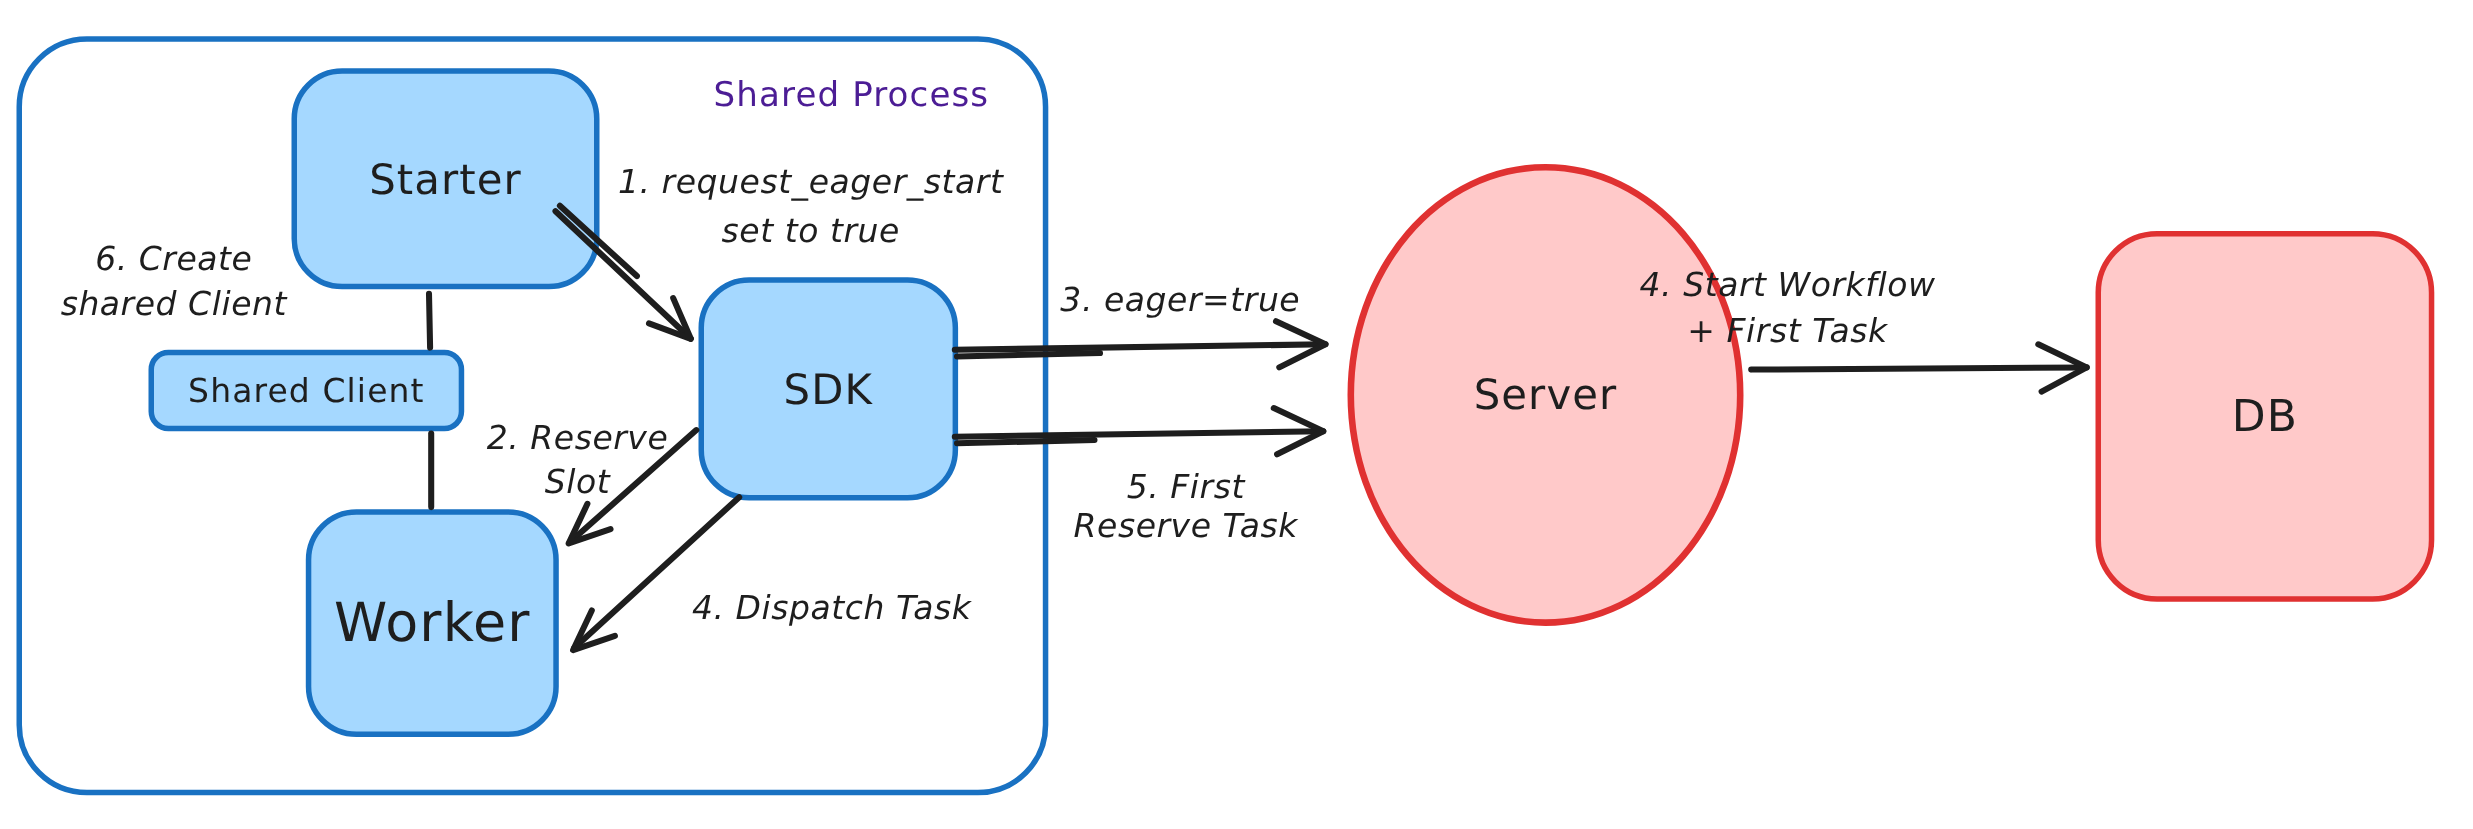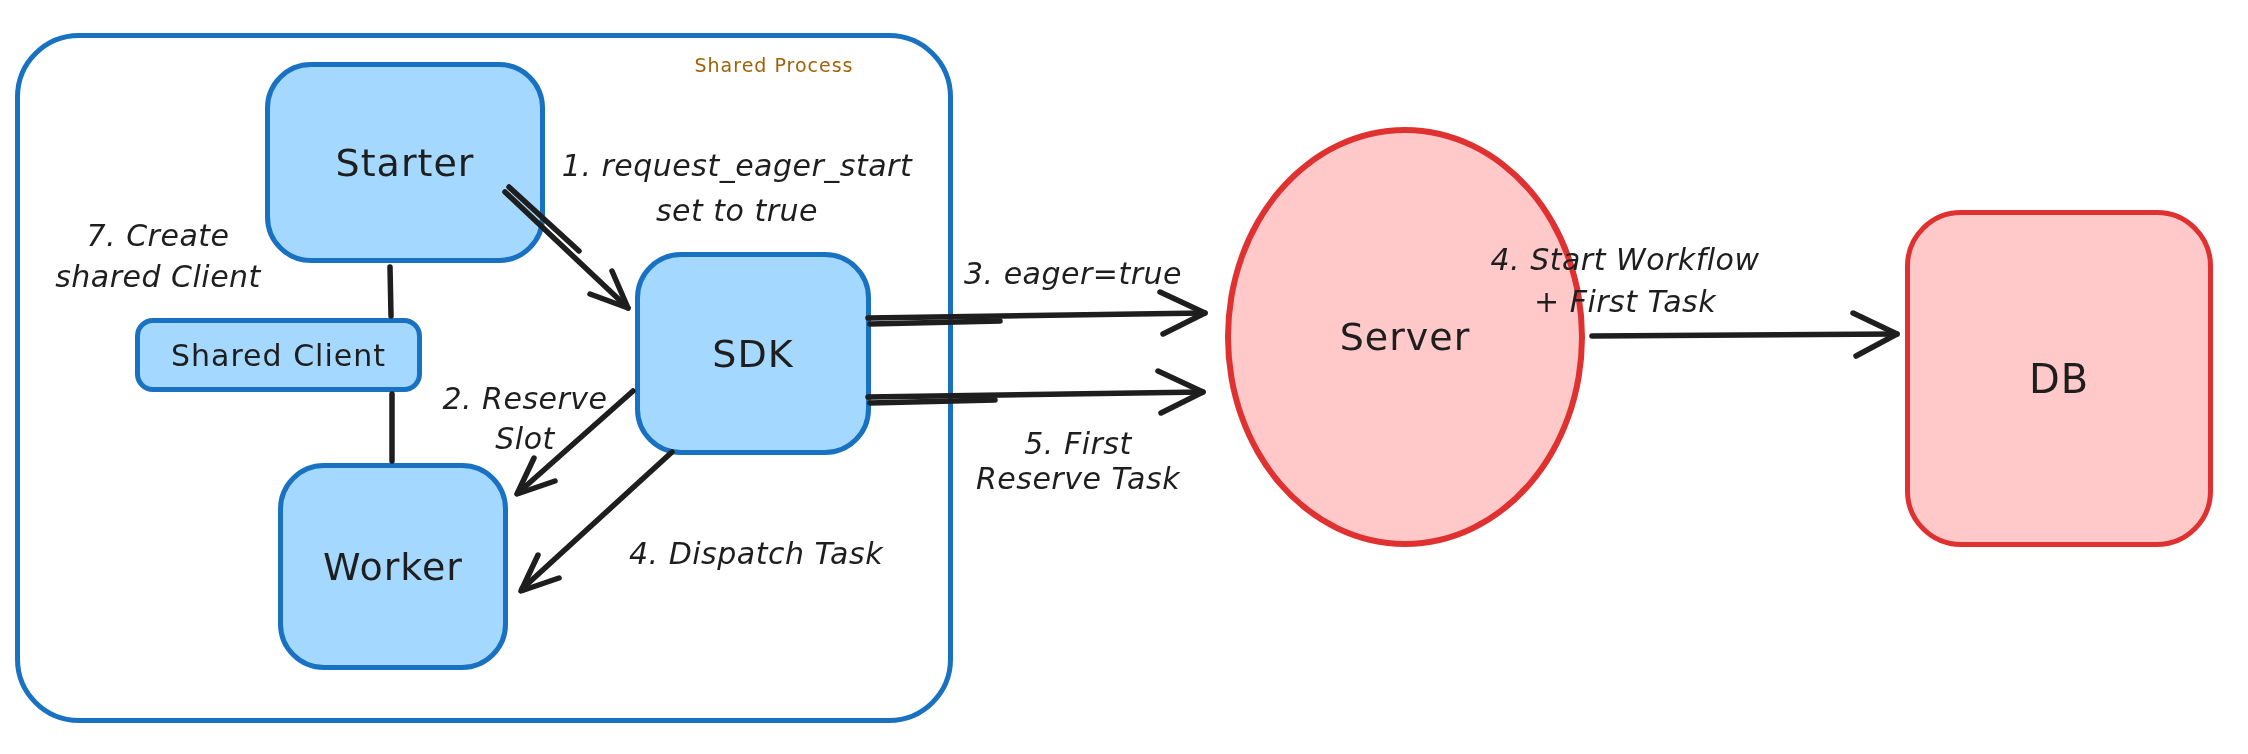--- a/index.html
+++ b/index.html
@@ -6,35 +6,35 @@
   .canvas{
     position:relative;width:2248px;height:754px;background:#ffffff;overflow:hidden;
     font-family:"DejaVu Sans", sans-serif;color:#1e1e1e;
   }
   
   .shared-process{
     position:absolute;left:15px;top:33px;width:938px;height:690px;
     border:5px solid #1971c2;border-radius:64px;box-sizing:border-box;background:transparent;
   }
   .shared-process-label{
-    position:absolute;left:774px;top:65px;transform:translate(-50%,-50%);
-    color:#a16207;font-size:19px;letter-spacing:1px;white-space:nowrap;font-weight:500;
+    position:absolute;left:774px;top:86px;transform:translate(-50%,-50%);
+    color:#4c1d95;font-size:31px;letter-spacing:1px;white-space:nowrap;font-weight:500;
   }
   
   .node{
     position:absolute;box-sizing:border-box;display:flex;align-items:center;justify-content:center;
     white-space:nowrap;letter-spacing:1px;z-index:2;
   }
   .blue{background:#a5d8ff;border:5px solid #1971c2;}
   .red{background:#ffc9c9;border:6px solid #e03131;}
   #node-starter{left:265px;top:62px;width:280px;height:201px;border-radius:46px;font-size:38px;}
   #node-shared-client{left:135px;top:318px;width:287px;height:74px;border-radius:18px;font-size:30px;}
-  #node-worker{left:278px;top:463px;width:230px;height:207px;border-radius:46px;font-size:38px;}
+  #node-worker{left:278px;top:463px;width:230px;height:207px;border-radius:46px;font-size:49px;}
   #node-sdk{left:635px;top:252px;width:236px;height:203px;border-radius:46px;font-size:38px;}
-  #node-server{left:1225px;top:127px;width:360px;height:420px;border-radius:50%;font-size:38px;text-align:right;}
+  #node-server{left:1225px;top:149px;width:360px;height:420px;border-radius:50%;font-size:38px;text-align:right;}
   #node-db{left:1905px;top:210px;width:308px;height:337px;border-radius:56px;border-width:5px;font-size:40px;}
   
   .ann{
     position:absolute;transform:translate(-50%,-50%);text-align:center;
     font-size:30px;line-height:41px;letter-spacing:0.5px;white-space:nowrap;z-index:3;
   }
   .ann span{display:block;font-style:italic;}
   #ann-create{left:158px;top:256px;}
   #ann-request{left:737px;top:188px;line-height:45px;}
   #ann-reserve{left:525px;top:419px;line-height:40px;}
@@ -69,21 +69,21 @@
     <span>SDK</span>
   </div>
   <div class="node red" id="node-server">
     <span>Server</span>
   </div>
   <div class="node red" id="node-db">
     <span>DB</span>
   </div>
 
   <div class="ann" id="ann-create">
-    <span>7. Create</span>
+    <span>6. Create</span>
     <span>shared Client</span>
   </div>
   <div class="ann" id="ann-request">
     <span>1. request_eager_start</span>
     <span>set to true</span>
   </div>
   <div class="ann" id="ann-reserve">
     <span>2. Reserve</span>
     <span>Slot</span>
   </div>

